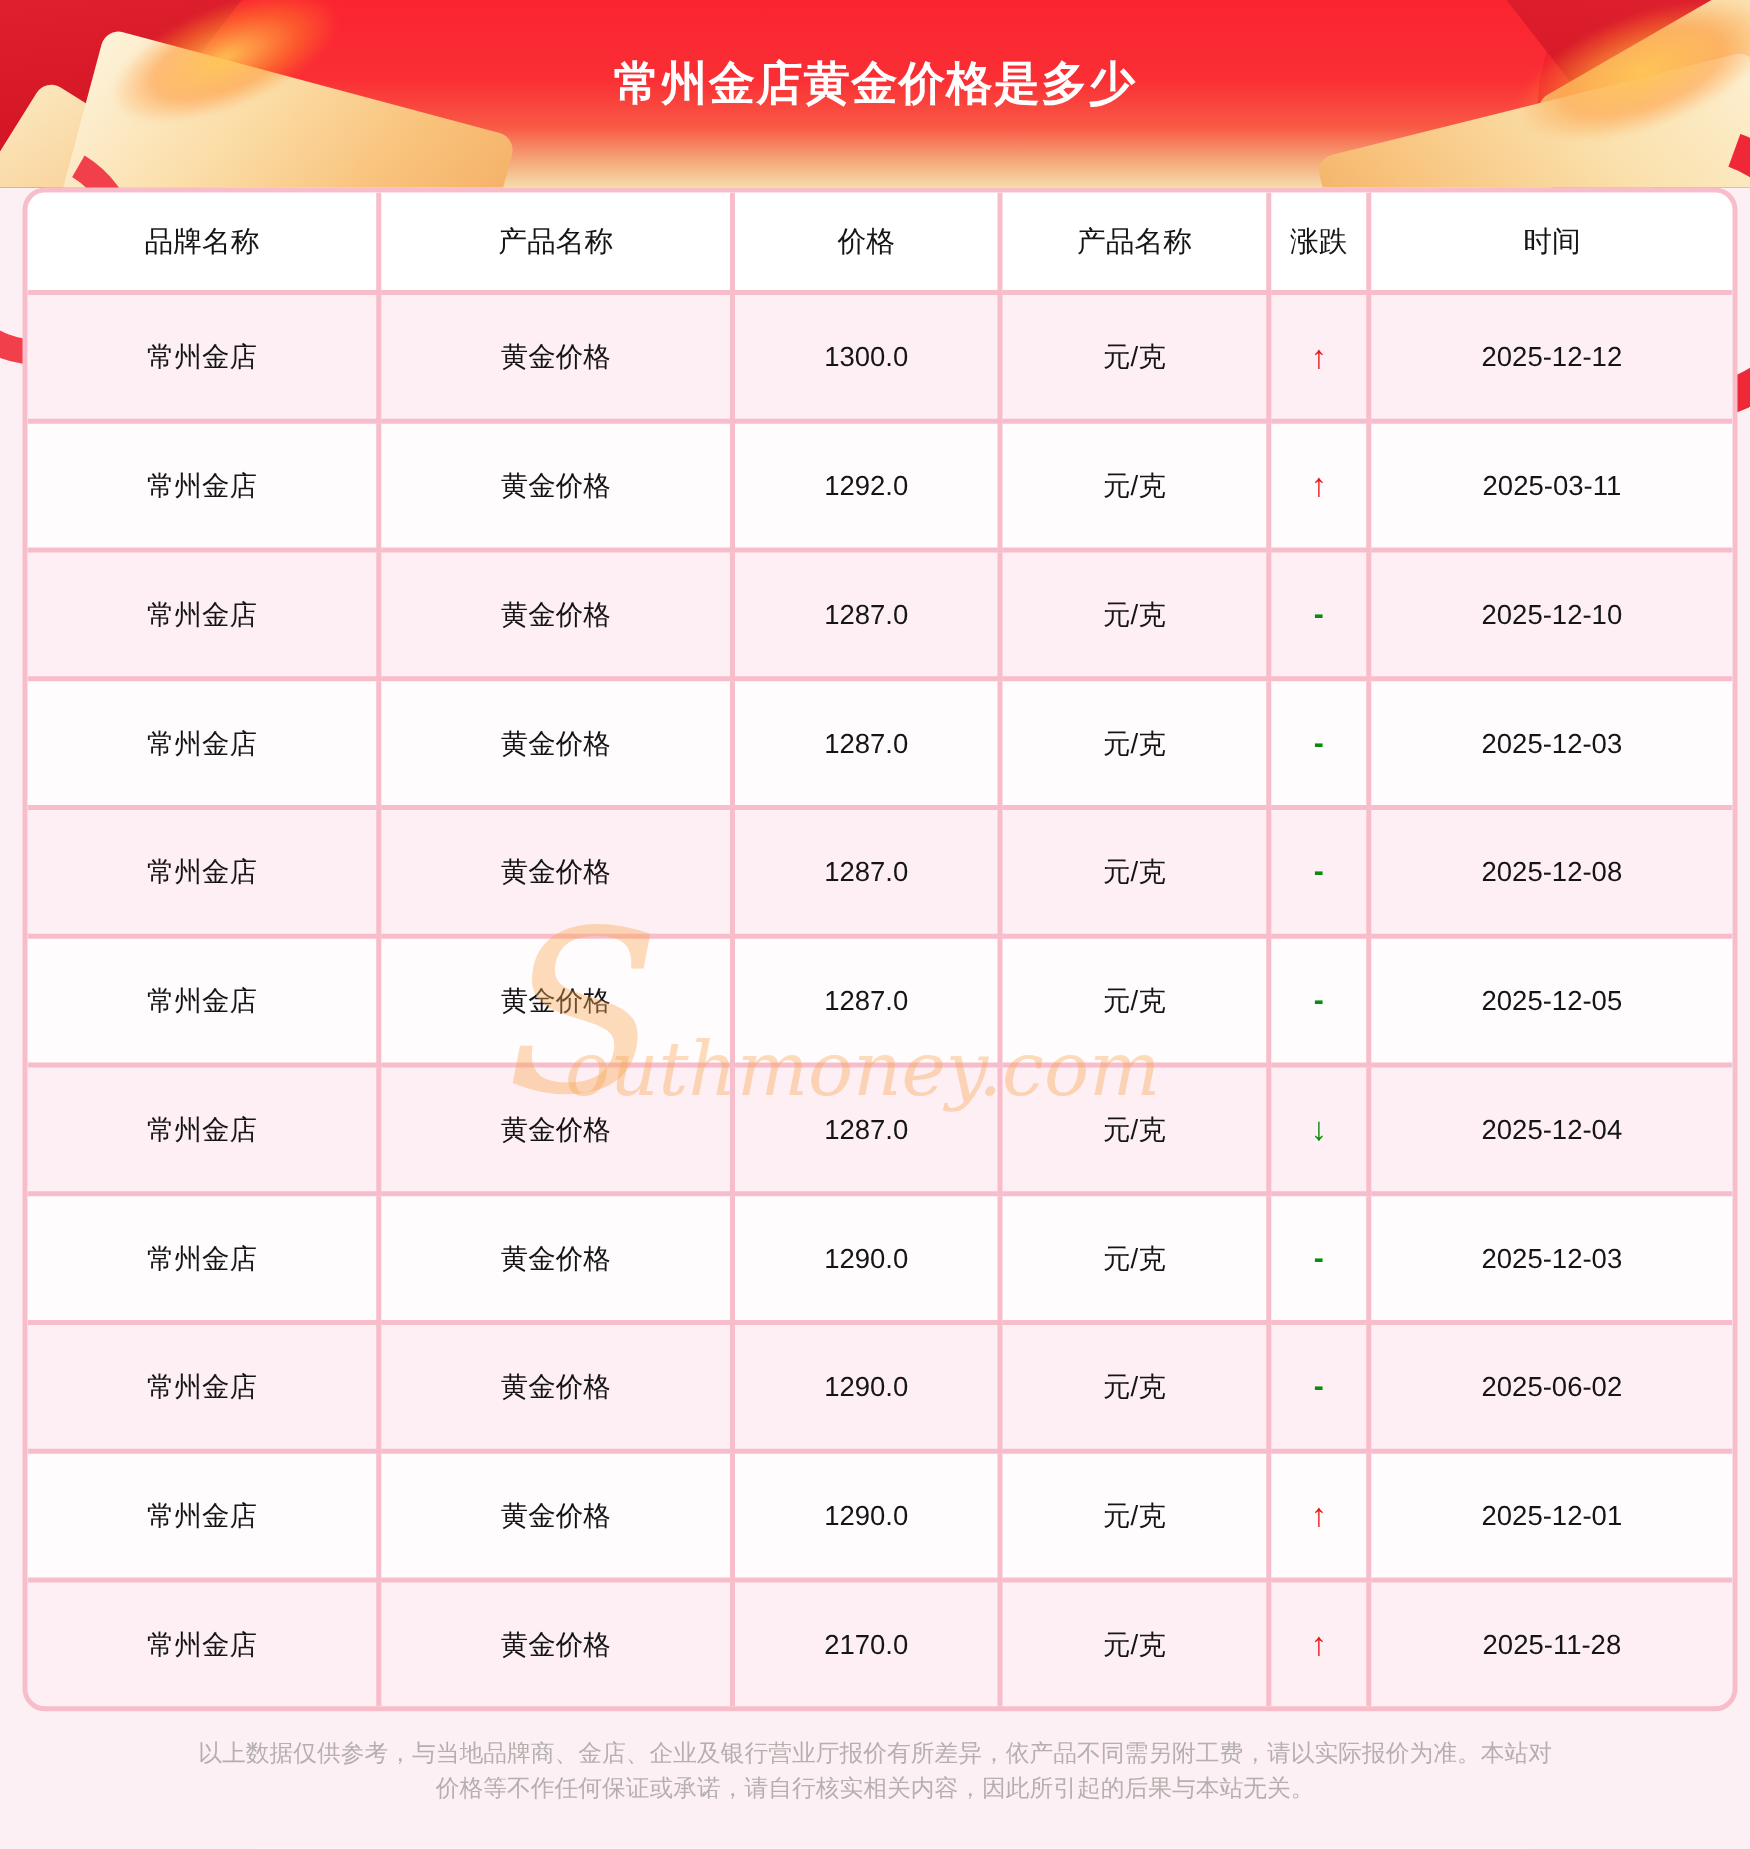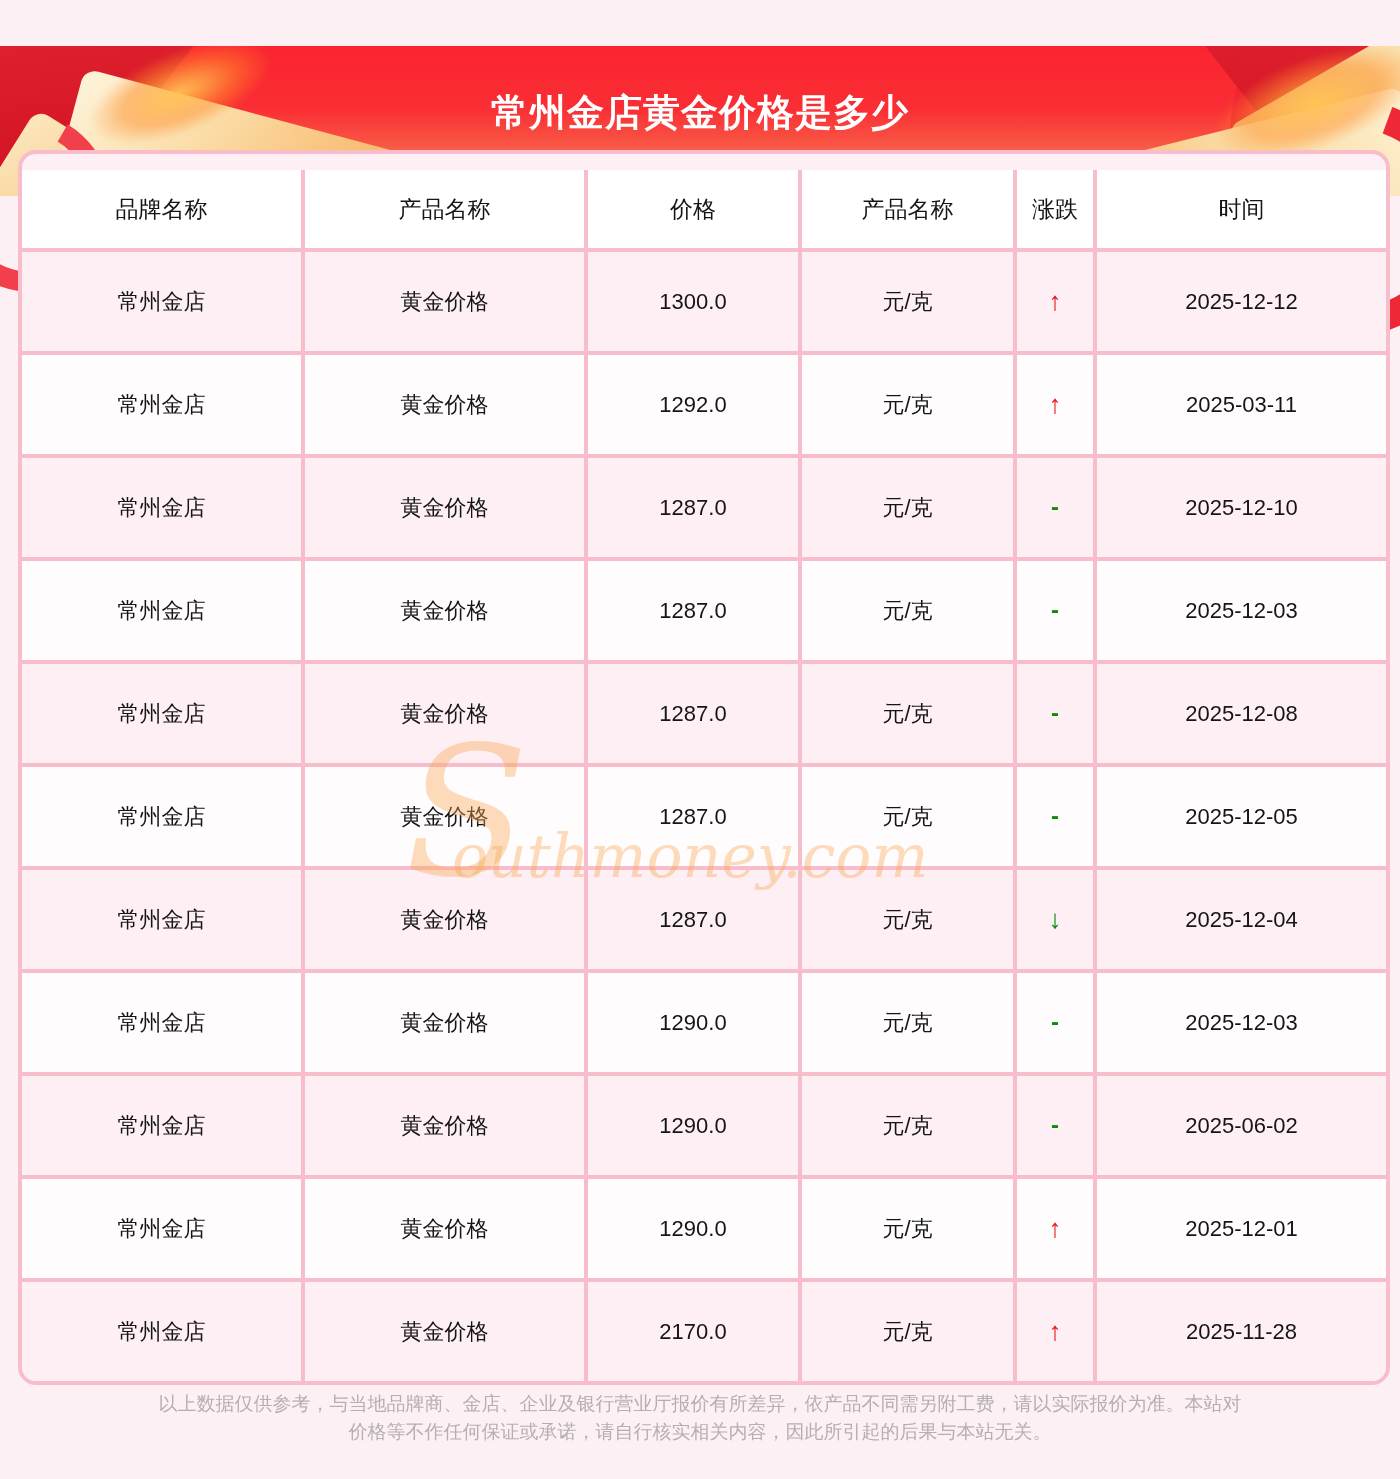--- a/index.html
+++ b/index.html
@@ -1,21 +1,21 @@
 <!DOCTYPE html>
 <html><head>
 <meta charset="utf-8">
 <style>
   html,body { margin:0; padding:0; }
   body { width:1400px; height:1479px; font-family:"Liberation Sans", sans-serif; }
   .page { position:relative; width:1400px; height:1479px; background:#fdf0f4; overflow:hidden; }
 
   
   .hero { position:absolute; left:0; top:0; width:1400px; height:150px; overflow:hidden; z-index:0;
-          background:linear-gradient(180deg,#fa2430 0%,#fa2e34 42%,#f85a46 68%,#f5a87a 86%,#f6dcab 100%);margin-top:46px; }
+          background:linear-gradient(180deg,#fa2430 0%,#fa2e34 42%,#f85a46 68%,#f5a87a 86%,#f6dcab 100%); }
   .hero-title { position:absolute; left:0; top:42px; width:100%; text-align:center;
                 font-size:37px; font-weight:700; color:#ffffff; letter-spacing:1px; z-index:5; }
   .gold-bar { position:absolute; border-radius:14px; }
   .gold-bar-left { left:48px; top:62px; width:340px; height:240px; transform:rotate(15deg);
                    background:linear-gradient(115deg,#fdf3da 0%,#fbdda7 32%,#f9c47e 58%,#f2a255 100%); }
   .gold-bar-left-b { left:-30px; top:95px; width:180px; height:200px; transform:rotate(32deg);
                    background:linear-gradient(115deg,#fbe7bd 0%,#f8c98a 55%,#f0a458 100%); }
   .gold-bar-right { right:-36px; top:80px; width:360px; height:240px; transform:rotate(-14deg);
                    background:linear-gradient(245deg,#fdf0d2 0%,#fadfa9 35%,#f8c47e 65%,#f0a051 100%); }
   .gold-bar-right-b { right:-60px; top:20px; width:200px; height:190px; transform:rotate(-30deg);
@@ -36,21 +36,21 @@
   .ribbon-left-edge { position:absolute; left:-58px; top:112px; width:130px; height:140px; border-radius:50%;
                border:20px solid transparent; border-bottom-color:#f1404b; border-right-color:#f1404b;
                transform:rotate(-15deg); z-index:0; }
   .ribbon-right-edge { position:absolute; right:-70px; top:100px; width:180px; height:180px; border-radius:50%;
                border:28px solid transparent; border-right-color:#ee2836; border-bottom-color:#ee2836;
                transform:rotate(-25deg); z-index:0; }
 
   
   .table-wrap { position:absolute; left:18px; top:150px; width:1364px; z-index:1;
                 background:#fdeff3; border:4px solid #f8bdca; border-radius:18px; overflow:hidden; }
-  table { border-collapse:collapse; border-style:hidden; table-layout:fixed; width:100%;margin-top:16px; }
+  table { border-collapse:collapse; border-style:hidden; table-layout:fixed; width:100%; }
   th, td { border:4px solid #f8bdca; text-align:center; vertical-align:middle; color:#151515; padding:0; }
   th { height:78px; font-size:23px; font-weight:400; background:#ffffff; }
   td { height:99px; font-size:22px; font-weight:400; }
   tr.row-pink td { background:#fdeff3; }
   tr.row-white td { background:#fffcfd; }
   .chg { font-size:26px; line-height:1; }
   .chg-flat { font-weight:700; font-size:24px; }
 
   
   .wm { position:absolute; z-index:2; pointer-events:none; white-space:nowrap; }

